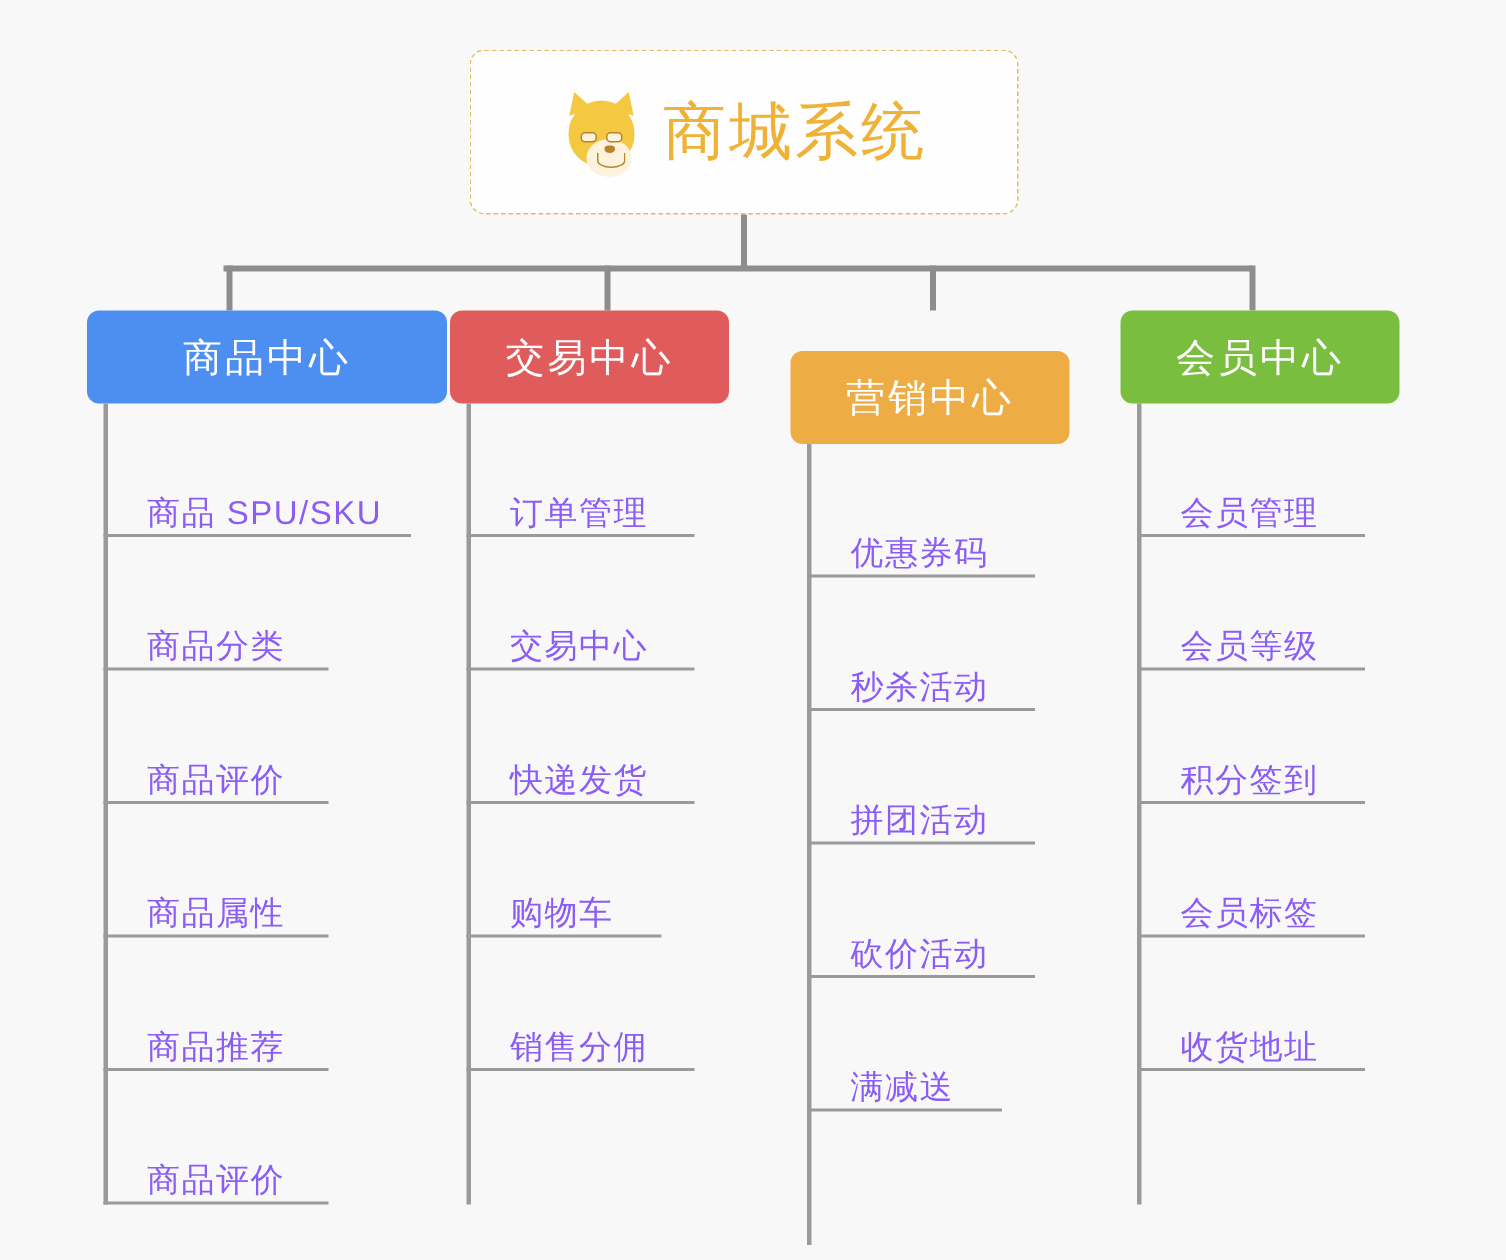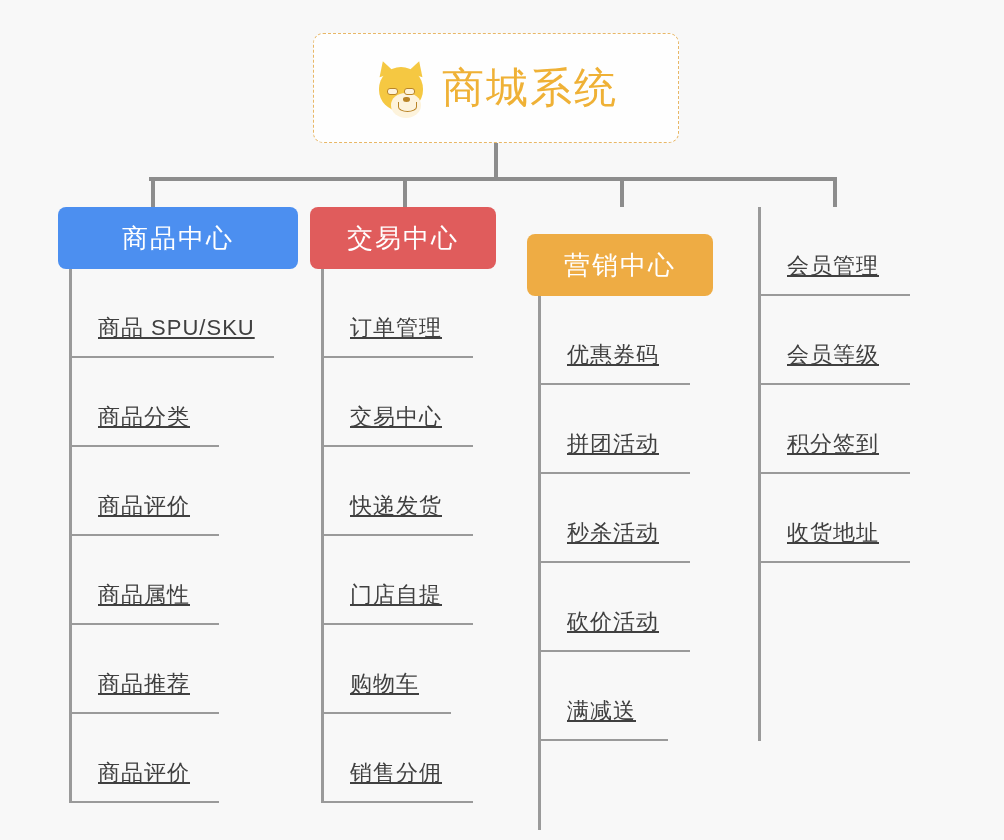--- a/index.html
+++ b/index.html
@@ -168,38 +168,37 @@
   .leaf {
     position: relative;
     height: 89px;
     display: flex;
     align-items: flex-end;
     padding-left: 40px;
     box-sizing: border-box;
   }
   .leaf-label {
     font-size: 22px;
-    color: #404040;
+    color: #8b5cf6;
     line-height: 1;
-    padding-bottom: 19px;
+    padding-bottom: 5px;
     letter-spacing: 1px;
     white-space: nowrap;
-    text-decoration: underline;
   }
   .leaf-underline {
     position: absolute;
     left: 11px;
     bottom: 0;
     height: 2px;
     background: #9a9a9a;
   }
 
   
   .branch.b0 { left: 58px;  width: 240px; }
-  .branch.b1 { left: 310px; width: 186px; text-align: right; }
+  .branch.b1 { left: 300px; width: 186px; text-align: right; }
   .branch.b2 { left: 527px; width: 186px; }
   .branch.b3 { left: 747px; width: 186px; }
 </style>
 </head>
 <body style="background: rgb(248, 248, 248);">
 
 <div id="mindmap">
 
   <div class="root-node">
     <div class="root-emoji">
@@ -268,24 +267,20 @@
         </div>
         <div class="leaf">
           <span class="leaf-label">交易中心</span>
           <div class="leaf-underline" style="width: 152px;"></div>
         </div>
         <div class="leaf">
           <span class="leaf-label">快递发货</span>
           <div class="leaf-underline" style="width: 152px;"></div>
         </div>
         <div class="leaf">
-          <span class="leaf-label">门店自提</span>
-          <div class="leaf-underline" style="width: 152px;"></div>
-        </div>
-        <div class="leaf">
           <span class="leaf-label">购物车</span>
           <div class="leaf-underline" style="width: 130px;"></div>
         </div>
         <div class="leaf">
           <span class="leaf-label">销售分佣</span>
           <div class="leaf-underline" style="width: 152px;"></div>
         </div>
       </div>
   </div>
 
@@ -293,53 +288,60 @@
     <div class="branch-header" style="background: rgb(238, 172, 68); margin-top: 27px;">
       <span>营销中心</span>
     </div>
     <div class="branch-body">
       <div class="spine" style="height: 534px;"></div>
     <div class="leaf">
           <span class="leaf-label">优惠券码</span>
           <div class="leaf-underline" style="width: 152px;"></div>
         </div>
         <div class="leaf">
+          <span class="leaf-label">秒杀活动</span>
+          <div class="leaf-underline" style="width: 152px;"></div>
+        </div>
+        <div class="leaf">
           <span class="leaf-label">拼团活动</span>
-          <div class="leaf-underline" style="width: 152px;"></div>
-        </div>
-        <div class="leaf">
-          <span class="leaf-label">秒杀活动</span>
           <div class="leaf-underline" style="width: 152px;"></div>
         </div>
         <div class="leaf">
           <span class="leaf-label">砍价活动</span>
           <div class="leaf-underline" style="width: 152px;"></div>
         </div>
         <div class="leaf">
           <span class="leaf-label">满减送</span>
           <div class="leaf-underline" style="width: 130px;"></div>
         </div>
       </div>
   </div>
 
   <div class="branch b3">
+    <div class="branch-header" style="background: rgb(121, 190, 63);">
+      <span>会员中心</span>
+    </div>
     <div class="branch-body">
       <div class="spine" style="height: 534px;"></div>
     <div class="leaf">
           <span class="leaf-label">会员管理</span>
           <div class="leaf-underline" style="width: 152px;"></div>
         </div>
         <div class="leaf">
           <span class="leaf-label">会员等级</span>
           <div class="leaf-underline" style="width: 152px;"></div>
         </div>
         <div class="leaf">
           <span class="leaf-label">积分签到</span>
           <div class="leaf-underline" style="width: 152px;"></div>
         </div>
         <div class="leaf">
+          <span class="leaf-label">会员标签</span>
+          <div class="leaf-underline" style="width: 152px;"></div>
+        </div>
+        <div class="leaf">
           <span class="leaf-label">收货地址</span>
           <div class="leaf-underline" style="width: 152px;"></div>
         </div>
       </div>
   </div>
 
 </div>
 
 </body></html>

